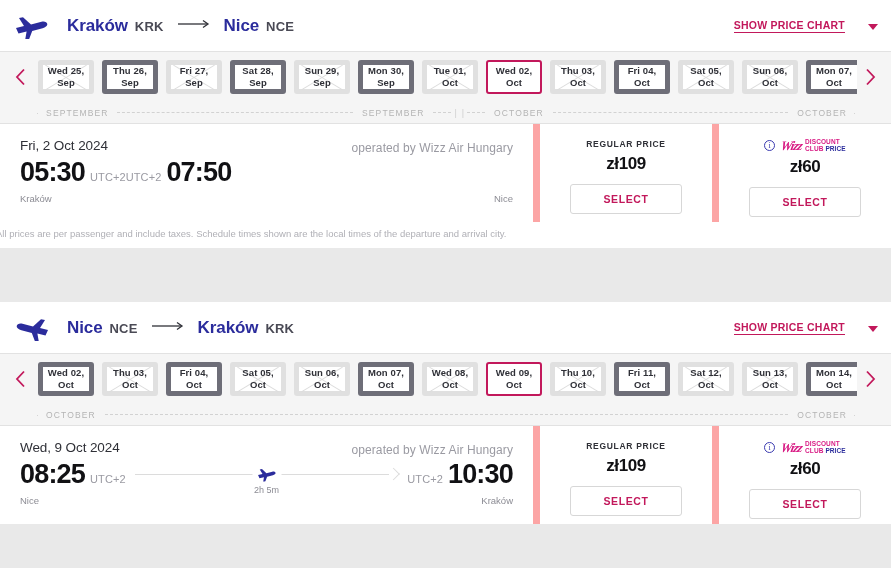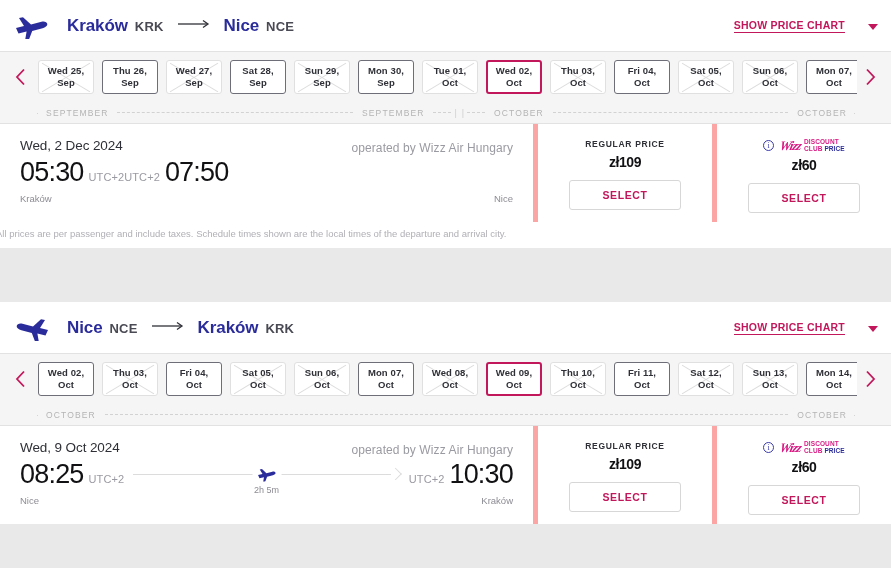--- a/index.html
+++ b/index.html
@@ -82,21 +82,21 @@
   .nav-arrow svg { display: block; }
   .date-list {
     display: flex; align-items: center;
     gap: 0; flex: 1 1 auto; overflow: hidden;
   }
   .date-cell {
     flex: 0 0 auto;
     width: 56px; height: 34px;
     margin: 0 4px;
     background: #fff;
-    border: 1px solid #4d7c0f;
+    border: 5px solid #4d7c0f;
     border-radius: 3px;
     display: flex; flex-direction: column;
     align-items: center; justify-content: center;
     font-size: 9.5px; font-weight: bold; color: #2f3037;
     line-height: 12px;
     cursor: pointer;
     position: relative;
     letter-spacing: 0.1px;
   }
   .date-cell.available { border-color: #6e6e78; justify-content: center; }
@@ -150,21 +150,21 @@
     font-size: 12px; color: #9a9aa2; letter-spacing: 0.1px;
     padding-top: 3px;
   }
   .itin-mid {
     display: flex; align-items: center;
     margin-top: 2px;
   }
   .time-block { display: flex; align-items: baseline; flex: 0 0 auto; }
   .time-block.arr { justify-content: flex-end; }
   .big-time {
-    font-size: 27px; font-weight: normal; color: #111114;
+    font-size: 27px; font-weight: bold; color: #111114;
     letter-spacing: -0.8px; line-height: 30px;
   }
   .utc {
     font-size: 11px; color: #9a9aa2; letter-spacing: 0.1px;
   }
   .utc.dep { margin-left: 5px; }
   .utc.arr { margin-right: 5px; }
   .track {
     flex: 1 1 auto;
     position: relative;
@@ -197,31 +197,31 @@
   .itin-bot {
     display: flex; margin-top: 6px;
     font-size: 9.5px; color: #8c8c94;
   }
   .city-from { flex: 0 0 auto; }
   .city-to { margin-left: auto; flex: 0 0 auto; }
 
   
   .price-cell {
     flex: 1 1 0;
-    border-left: 5px solid #fca5a5;
+    border-left: 7px solid #fca5a5;
     display: flex; flex-direction: column;
     align-items: center;
     padding-top: 15px;
   }
   .price-label {
     font-size: 8.5px; font-weight: bold; color: #2f3037;
     letter-spacing: 0.7px;
   }
   .price-amount {
-    font-size: 14px; font-weight: bold; color: #111114;
+    font-size: 17px; font-weight: bold; color: #111114;
     margin-top: 5px; letter-spacing: -0.4px;
   }
   .select-btn {
     margin-top: 10px;
     width: 112px; height: 30px;
     border: 1px solid #d7d7d7;
     border-radius: 3px;
     background: #fff;
     color: #c2185b;
     font-size: 10.5px; font-weight: bold;
@@ -308,21 +308,21 @@
         <div class="date-list">
             <div class="date-cell unavailable">
               <span>Wed 25,</span>
               <span>Sep</span>
             </div>
             <div class="date-cell available">
               <span>Thu 26,</span>
               <span>Sep</span>
             </div>
             <div class="date-cell unavailable">
-              <span>Wed 27,</span>
+              <span>Fri 27,</span>
               <span>Sep</span>
             </div>
             <div class="date-cell available">
               <span>Sat 28,</span>
               <span>Sep</span>
             </div>
             <div class="date-cell unavailable">
               <span>Sun 29,</span>
               <span>Sep</span>
             </div>
@@ -376,21 +376,21 @@
         <span class="ruler-label">OCTOBER</span>
         <span class="ruler-dash"></span>
         <span class="ruler-label">OCTOBER</span>
         <span class="ruler-tick">·</span>
       </div>
     </div>
 
     <div class="flight-row">
       <div class="itinerary">
         <div class="itin-top">
-          <span class="flight-date">Wed, 2 Dec 2024</span>
+          <span class="flight-date">Fri, 2 Oct 2024</span>
           <span class="operated-by">operated by Wizz Air Hungary</span>
         </div>
         <div class="itin-mid">
           <span class="time-block dep">
             <span class="big-time">05:30</span>
             <span class="utc dep">UTC+2</span>
           </span>
           <span class="time-block arr">
             <span class="utc arr">UTC+2</span>
             <span class="big-time">07:50</span>

